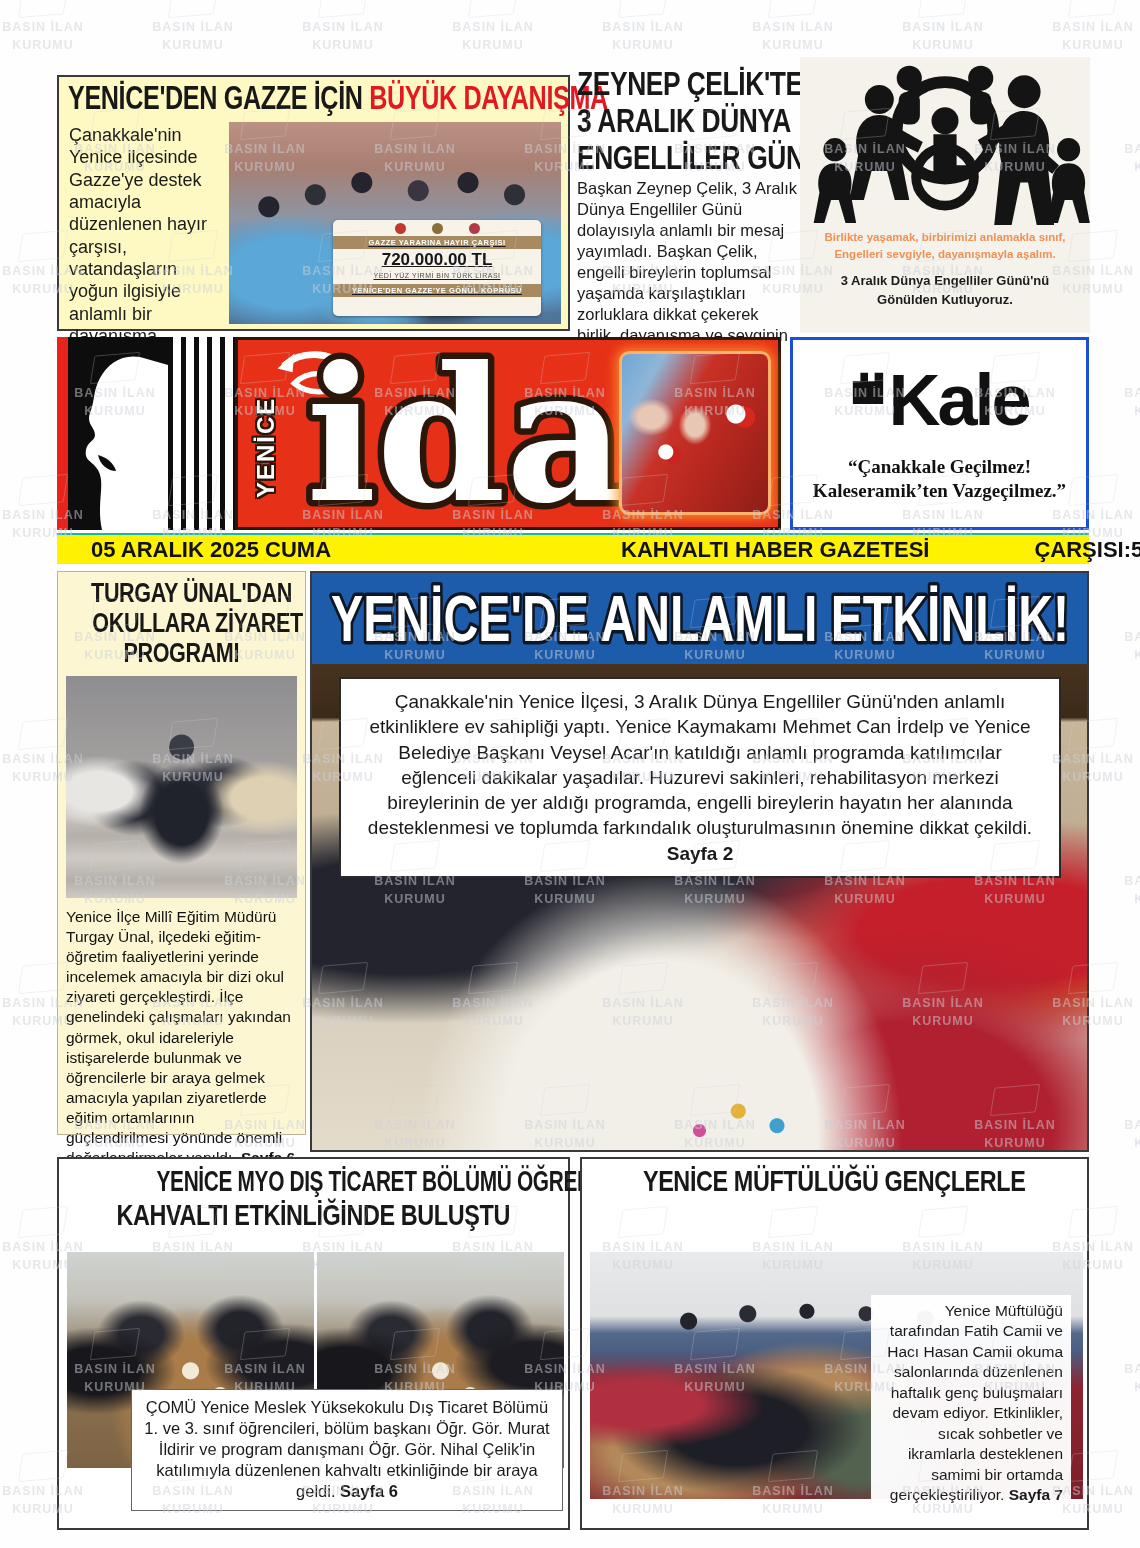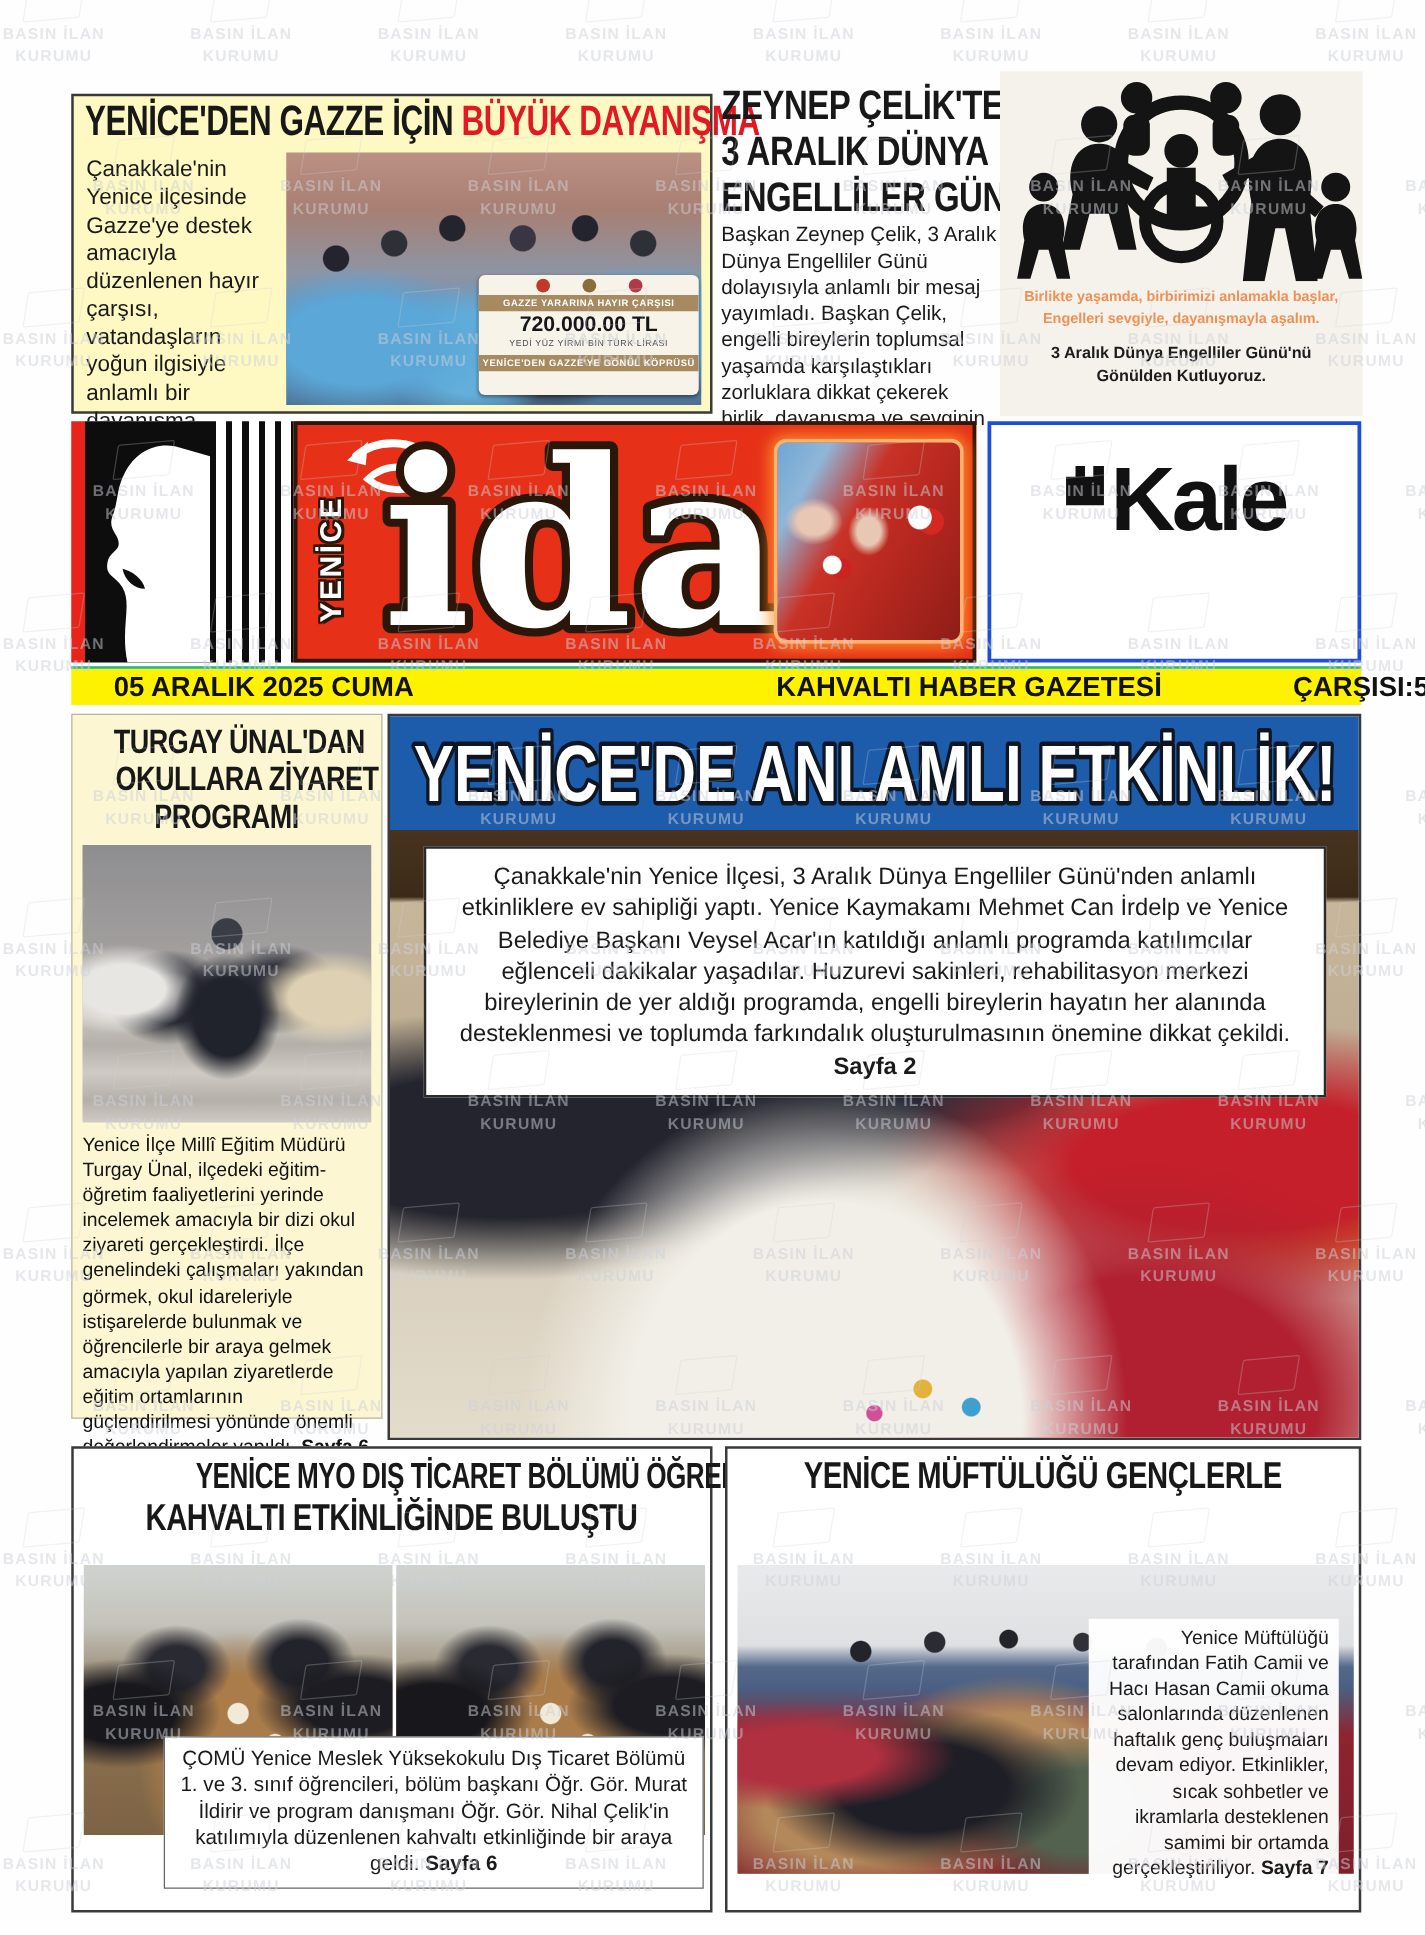--- a/index.html
+++ b/index.html
@@ -30,22 +30,22 @@
       radial-gradient(circle at 26% 36%,#2e3038 0 10px,transparent 11px),
       radial-gradient(circle at 40% 30%,#23242e 0 10px,transparent 11px),
       radial-gradient(circle at 57% 34%,#3a3542 0 10px,transparent 11px),
       radial-gradient(circle at 72% 30%,#23242e 0 10px,transparent 11px),
       radial-gradient(circle at 86% 36%,#2e3038 0 10px,transparent 11px),
       radial-gradient(ellipse at 18% 75%,#5aa7d8 0 16%,transparent 28%),
       radial-gradient(ellipse at 44% 80%,#63aeda 0 14%,transparent 26%),
       radial-gradient(ellipse at 88% 70%,#5aa7d8 0 14%,transparent 26%),
       radial-gradient(ellipse at 64% 78%,#2b2b33 0 12%,transparent 22%),
       linear-gradient(180deg,#bb9184 0%,#a87f72 22%,#8d95a4 48%,#5e87ae 75%,#4d7295 100%);}
-  #tl-check{position:absolute;right:2px;bottom:8px;width:176px;height:96px;background:#f7f3e8;
-      border-radius:5px;box-shadow:0 1px 3px rgba(0,0,0,.4);overflow:hidden;text-align:center;}
+  #tl-check{position:absolute;right:20px;bottom:8px;width:208px;height:96px;background:#f7f3e8;
+      border-radius:5px;box-shadow:0 1px 3px rgba(0,0,0,.4);overflow:hidden;text-align:center;text-decoration:underline;}
   #tl-check .strip{background:#a78a60;color:#fff;font-size:7.5px;font-weight:bold;line-height:13px;letter-spacing:.5px;}
   #tl-check .amt{font-size:17px;font-weight:bold;color:#15151a;line-height:22px;}
   #tl-check .words{font-size:7px;color:#4a4a52;line-height:10px;letter-spacing:.5px;}
   #tl-check .logos{height:16px;display:flex;justify-content:center;gap:26px;padding-top:3px;}
   #tl-check .logos i{width:11px;height:11px;border-radius:50%;display:block;}
   
   #tm{left:577px;top:66px;width:330px;}
   #tm .hl{font-size:33px;line-height:1.12;}
   #tm-body{left:577px;top:178px;width:222px;font-size:16.5px;line-height:1.27;}
   
@@ -213,21 +213,21 @@
         <path d="M232,56 c-22,0 -30,24 -24,52 l-7,66 h18 l9,-44 h8 l9,44 h18 l-7,-66 c6,-28 -2,-52 -24,-52 z"></path>
         <path d="M218,66 l-34,20 l6,11 l34,-18 z"></path>
         <circle cx="278" cy="96" r="12"></circle>
         <path d="M278,110 c-14,0 -20,14 -16,30 l-6,32 h11 l7,-24 h8 l7,24 h11 l-6,-32 c4,-16 -2,-30 -16,-30 z"></path>
         <path d="M250,96 l18,16 l-7,9 l-18,-14 z"></path>
         <circle cx="36" cy="96" r="12"></circle>
         <path d="M36,110 c-14,0 -20,14 -16,30 l-6,32 h11 l7,-24 h8 l7,24 h11 l-6,-32 c4,-16 -2,-30 -16,-30 z"></path>
       </g>
     </svg>
     <div class="orange">
-      <span>Birlikte yaşamda, birbirimizi anlamakla başlar,</span><br>
+      <span>Birlikte yaşamak, birbirimizi anlamakla sınıf,</span><br>
       <span>Engelleri sevgiyle, dayanışmayla aşalım.</span>
     </div>
     <div class="blk">
       <span>3 Aralık Dünya Engelliler Günü'nü</span><br>
       <span>Gönülden Kutluyoruz.</span>
     </div>
   </div>
 
   <div class="abs" id="masthead">
     <div id="mh-left">
@@ -253,20 +253,24 @@
       </svg>
       <div id="mh-flag"></div>
     </div>
     <div id="mh-kale">
       <div id="kale-row">
         <svg width="36" height="36" viewBox="0 0 38 38" style="margin-top:2px">
           <path d="M3,36 V12 h8 V3 h8 v9 h7 V3 h9 v33 z" fill="#111"></path>
         </svg>
         <span id="kale-word">Kale</span>
       </div>
+      <div id="kale-slogan">
+        <span>“Çanakkale Geçilmez!</span><br>
+        <span>Kaleseramik’ten Vazgeçilmez.”</span>
+      </div>
     </div>
   </div>
 
   <div class="abs" id="ybar">
     <span id="yb-date">05 ARALIK 2025 CUMA</span>
     <span id="yb-type">KAHVALTI HABER GAZETESİ</span>
     <span id="yb-price">ÇARŞISI:5 TL</span>
     <span id="yb-year">YIL:20</span>
 
   </div>

